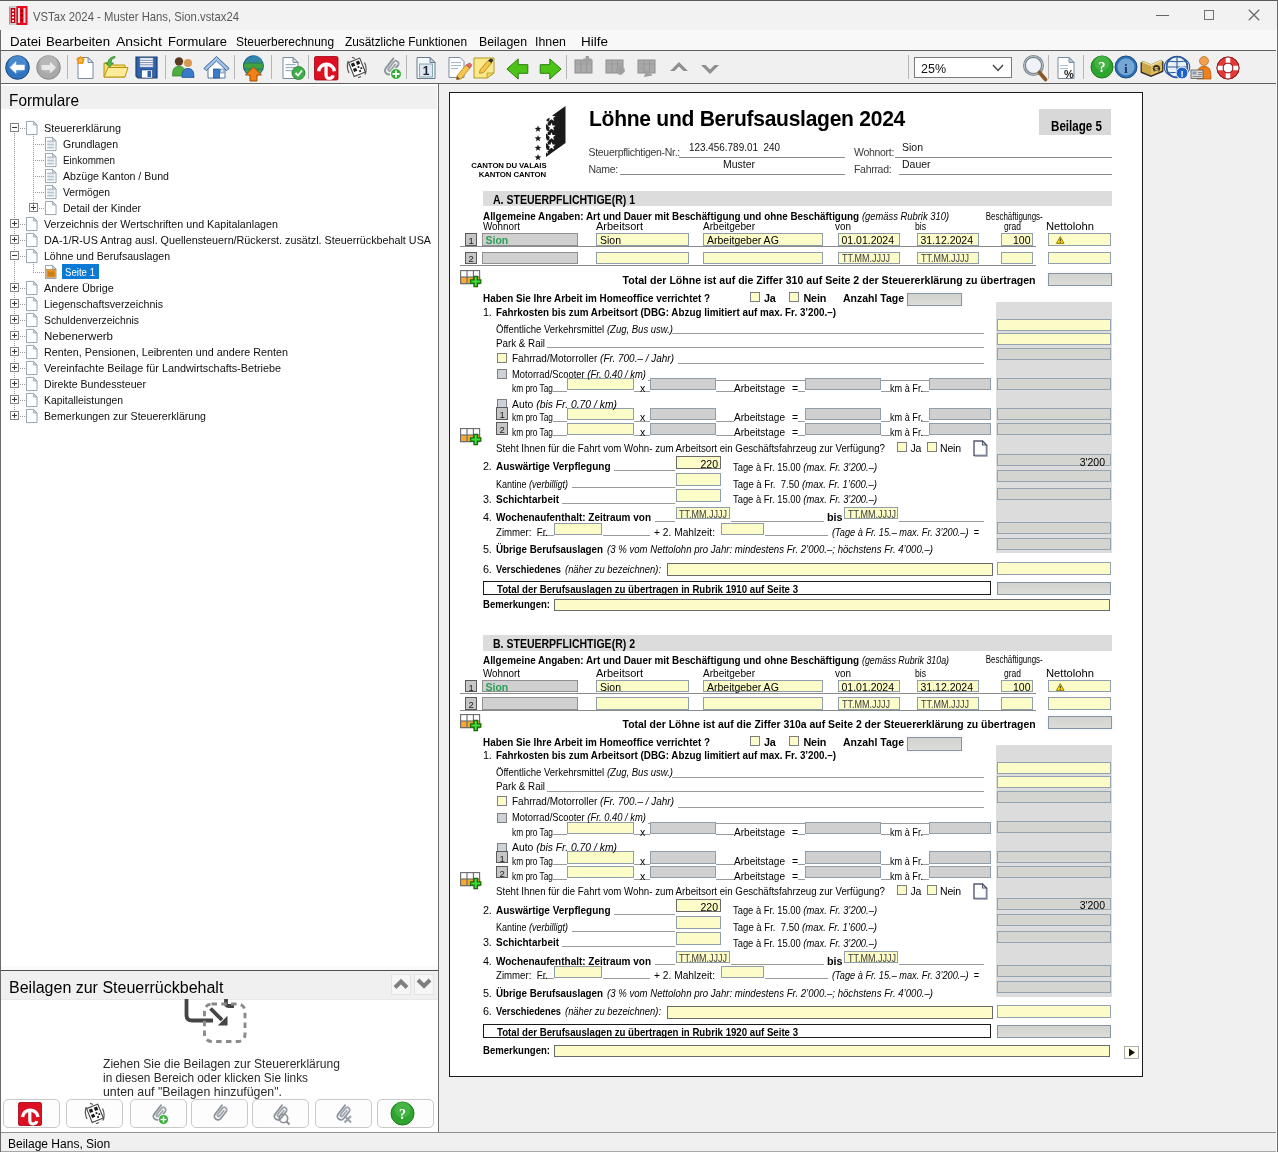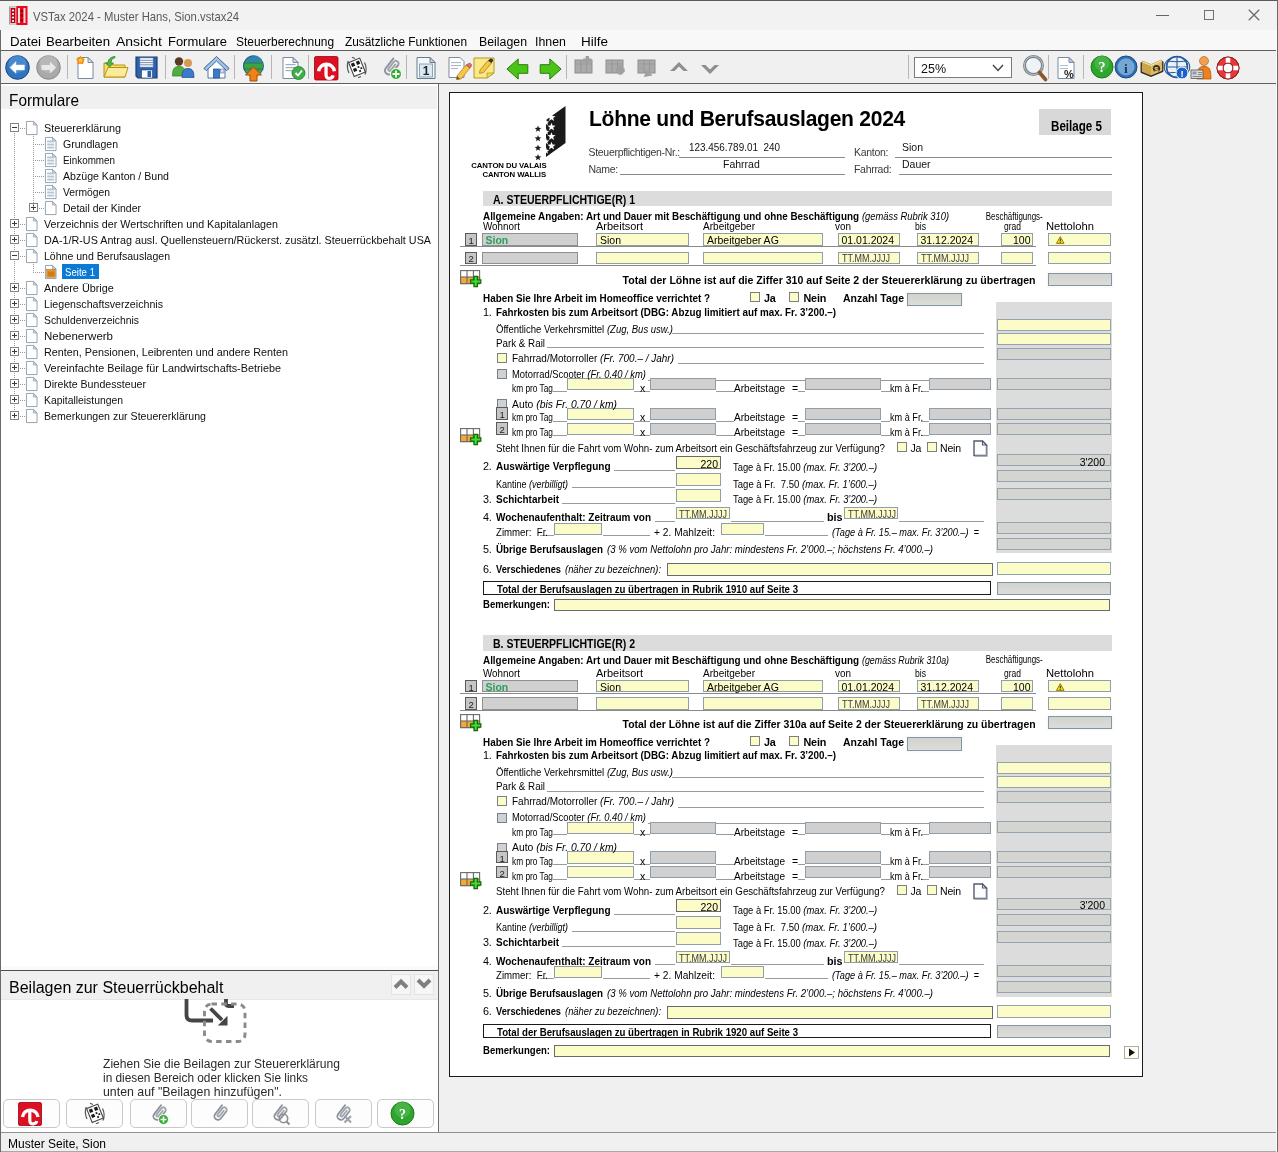--- a/index.html
+++ b/index.html
@@ -486,50 +486,50 @@
 <path d="M8.616666666666667,2.9333333333333336 V14.208333333333332 a3.5749999999999997,3.5749999999999997 0 0 0 7.1499999999999995,0 V5.316666666666666" fill="none" stroke="#7d838b" stroke-width="0.7333333333333334"></path>
 </g>
     <path d="M13.5,14 L20,20.5 M20,14 L13.5,20.5" stroke="#9aa0a8" stroke-width="2"></path>
   </svg>
 <svg style="left:390px;top:1101px" width="25" height="25" viewBox="0 0 25 25">
     <circle cx="12.5" cy="12.5" r="11.5" fill="#2fa52f" stroke="#1a7a1a" stroke-width="1"></circle>
 <circle cx="12.5" cy="8.5" r="8" fill="#5cc45c" opacity="0.5"></circle>
 <text x="12.5" y="17.5" font-size="14" font-weight="bold" fill="#fff" text-anchor="middle" font-family="Liberation Serif">?</text>
   </svg>
 <div class="ab" style="left:0;top:1132px;width:1278px;height:20px;background:#f0f0f0;border-top:1px solid #919191"></div>
-<div class="ab nw " style="top:1137.5px;left:8.0px;font-size:12px;line-height:12px;z-index:5">Muster Seite, Sion</div>
+<div class="ab nw " style="top:1137.5px;left:8.0px;font-size:12px;line-height:12px;z-index:5">Beilage Hans, Sion</div>
 <div class="ab" style="left:449px;top:91.5px;width:694px;height:985px;background:#fff;border:1.4px solid #1a1a1a;box-sizing:border-box"></div>
 <svg style="left:524px;top:105px" width="42" height="53" viewBox="0 0 42 53">
     <polygon points="22,15 41.5,1 41.5,38 22,52" fill="#1a1a1a"></polygon>
     <polygon points="27.50,8.20 28.56,11.04 31.59,11.17 29.22,13.06 30.03,15.98 27.50,14.31 24.97,15.98 25.78,13.06 23.41,11.17 26.44,11.04" fill="#fff"></polygon>
     <polygon points="27.50,17.70 28.56,20.54 31.59,20.67 29.22,22.56 30.03,25.48 27.50,23.81 24.97,25.48 25.78,22.56 23.41,20.67 26.44,20.54" fill="#fff"></polygon>
     <polygon points="27.50,27.20 28.56,30.04 31.59,30.17 29.22,32.06 30.03,34.98 27.50,33.31 24.97,34.98 25.78,32.06 23.41,30.17 26.44,30.04" fill="#fff"></polygon>
     <polygon points="27.50,36.70 28.56,39.54 31.59,39.67 29.22,41.56 30.03,44.48 27.50,42.81 24.97,44.48 25.78,41.56 23.41,39.67 26.44,39.54" fill="#fff"></polygon>
     <polygon points="22.00,14.10 22.84,16.34 25.23,16.45 23.36,17.94 24.00,20.25 22.00,18.93 20.00,20.25 20.64,17.94 18.77,16.45 21.16,16.34" fill="#fff"></polygon>
     <polygon points="22.00,23.60 22.84,25.84 25.23,25.95 23.36,27.44 24.00,29.75 22.00,28.43 20.00,29.75 20.64,27.44 18.77,25.95 21.16,25.84" fill="#fff"></polygon>
     <polygon points="22.00,33.10 22.84,35.34 25.23,35.45 23.36,36.94 24.00,39.25 22.00,37.93 20.00,39.25 20.64,36.94 18.77,35.45 21.16,35.34" fill="#fff"></polygon>
     <polygon points="22.00,42.60 22.84,44.84 25.23,44.95 23.36,46.44 24.00,48.75 22.00,47.43 20.00,48.75 20.64,46.44 18.77,44.95 21.16,44.84" fill="#fff"></polygon>
     <polygon points="14.00,20.50 14.86,22.81 17.33,22.92 15.40,24.45 16.06,26.83 14.00,25.47 11.94,26.83 12.60,24.45 10.67,22.92 13.14,22.81" fill="#1a1a1a"></polygon>
     <polygon points="14.00,30.00 14.86,32.31 17.33,32.42 15.40,33.95 16.06,36.33 14.00,34.97 11.94,36.33 12.60,33.95 10.67,32.42 13.14,32.31" fill="#1a1a1a"></polygon>
     <polygon points="14.00,39.50 14.86,41.81 17.33,41.92 15.40,43.45 16.06,45.83 14.00,44.47 11.94,45.83 12.60,43.45 10.67,41.92 13.14,41.81" fill="#1a1a1a"></polygon>
     <polygon points="14.00,49.00 14.86,51.31 17.33,51.42 15.40,52.95 16.06,55.33 14.00,53.97 11.94,55.33 12.60,52.95 10.67,51.42 13.14,51.31" fill="#1a1a1a"></polygon>
   </svg>
 <div class="ab nw " style="top:162.0px;right:731.5px;font-size:7.8px;line-height:7.8px;font-weight:700;letter-spacing:-0.1px;z-index:5">CANTON DU VALAIS</div>
-<div class="ab nw " style="top:171.0px;right:732.0px;font-size:7.8px;line-height:7.8px;font-weight:700;letter-spacing:-0.1px;z-index:5">CANTON WALLIS</div>
+<div class="ab nw " style="top:171.0px;right:732.0px;font-size:7.8px;line-height:7.8px;font-weight:700;letter-spacing:-0.1px;z-index:5">KANTON CANTON</div>
 <div class="ab nw " style="top:109.4px;left:589.0px;font-size:21.5px;line-height:21.5px;font-weight:700;letter-spacing:-0.3px;transform:scaleX(0.9806);transform-origin:left center;z-index:5">Löhne und Berufsauslagen 2024</div>
 <div class="ab" style="left:1039.0px;top:108.5px;width:72.0px;height:26.0px;background:#d8d8d8;z-index:4"></div>
 <div class="ab nw " style="top:119.0px;left:1050.5px;font-size:14px;line-height:14px;font-weight:700;transform:scaleX(0.8295);transform-origin:left center;z-index:5">Beilage 5</div>
 <div class="ab nw " style="top:147.3px;left:588.5px;font-size:10.5px;line-height:10.5px;color:#3a3a3a;letter-spacing:-0.3px;z-index:5">Steuerpflichtigen-Nr.:</div>
 <div class="ab nw " style="top:142.1px;left:689.0px;font-size:10.5px;line-height:10.5px;color:#111;transform:scaleX(0.9445);transform-origin:left center;z-index:5">123.456.789.01&nbsp;&nbsp;240</div>
 <div class="ab" style="left:679.0px;top:157.20px;width:166.0px;height:1px;background:#8a8a8a;z-index:3"></div>
-<div class="ab nw " style="top:147.3px;left:854.0px;font-size:10.5px;line-height:10.5px;color:#3a3a3a;letter-spacing:-0.3px;z-index:5">Kanton:</div>
+<div class="ab nw " style="top:147.3px;left:854.0px;font-size:10.5px;line-height:10.5px;color:#3a3a3a;letter-spacing:-0.3px;z-index:5">Wohnort:</div>
 <div class="ab nw " style="top:142.1px;left:902.0px;font-size:10.5px;line-height:10.5px;color:#111;z-index:5">Sion</div>
 <div class="ab" style="left:895.0px;top:157.20px;width:217.0px;height:1px;background:#8a8a8a;z-index:3"></div>
 <div class="ab nw " style="top:164.3px;left:588.5px;font-size:10.5px;line-height:10.5px;color:#3a3a3a;letter-spacing:-0.3px;z-index:5">Name:</div>
-<div class="ab nw " style="top:159.1px;left:723.0px;font-size:10.5px;line-height:10.5px;color:#111;z-index:5">Fahrrad</div>
+<div class="ab nw " style="top:159.1px;left:723.0px;font-size:10.5px;line-height:10.5px;color:#111;z-index:5">Muster</div>
 <div class="ab" style="left:620.0px;top:174.20px;width:225.0px;height:1px;background:#8a8a8a;z-index:3"></div>
 <div class="ab nw " style="top:164.3px;left:854.0px;font-size:10.5px;line-height:10.5px;color:#3a3a3a;letter-spacing:-0.3px;z-index:5">Fahrrad:</div>
 <div class="ab nw " style="top:159.1px;left:902.0px;font-size:10.5px;line-height:10.5px;color:#111;z-index:5">Dauer</div>
 <div class="ab" style="left:899.0px;top:174.20px;width:213.0px;height:1px;background:#8a8a8a;z-index:3"></div>
 <div class="ab" style="left:483.0px;top:190.7px;width:629.0px;height:15.3px;background:#dcdcdc;z-index:4"></div>
 <div class="ab nw " style="top:193.6px;left:493.0px;font-size:12px;line-height:12px;font-weight:700;transform:scaleX(0.8765);transform-origin:left center;z-index:5">A. STEUERPFLICHTIGE(R) 1</div>
 <div class="ab nw " style="top:211.4px;left:483.0px;font-size:10.5px;line-height:10.5px;font-weight:700;transform:scaleX(0.9400);transform-origin:left center;z-index:5">Allgemeine Angaben: Art und Dauer mit Beschäftigung und ohne Beschäftigung</div>
 <div class="ab nw " style="top:211.4px;left:861.5px;font-size:10.5px;line-height:10.5px;transform:scaleX(0.8927);transform-origin:left center;z-index:5"><i>(gemäss Rubrik 310)</i></div>
 <div class="ab nw " style="top:211.8px;right:235.0px;font-size:10px;line-height:10px;transform:scaleX(0.7948);transform-origin:right center;z-index:5">Beschäftigungs-</div>
 <div class="ab nw " style="top:222.4px;left:483.0px;font-size:10px;line-height:10px;transform:scaleX(0.9834);transform-origin:left center;z-index:5">Wohnort</div>

